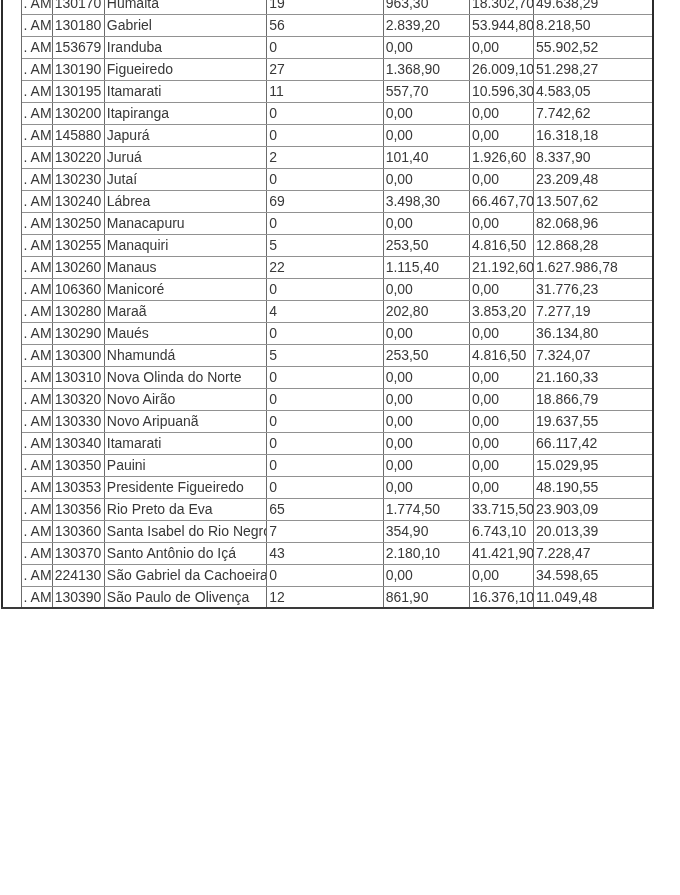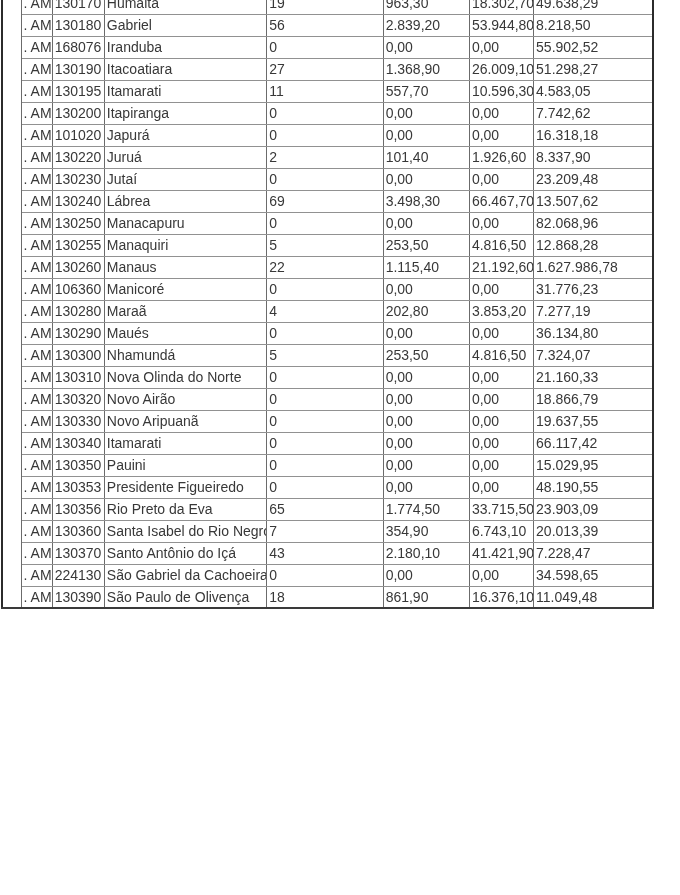--- a/index.html
+++ b/index.html
@@ -92,31 +92,31 @@
     <td class="c-uf">. AM</td>
     <td class="c-code">130180</td>
     <td class="c-name">Gabriel</td>
     <td class="c-count">56</td>
     <td class="c-v1">2.839,20</td>
     <td class="c-v2">53.944,80</td>
     <td class="c-v3">8.218,50</td>
   </tr>
         <tr>
     <td class="c-uf">. AM</td>
-    <td class="c-code">168076</td>
+    <td class="c-code">153679</td>
     <td class="c-name">Iranduba</td>
     <td class="c-count">0</td>
     <td class="c-v1">0,00</td>
     <td class="c-v2">0,00</td>
     <td class="c-v3">55.902,52</td>
   </tr>
         <tr>
     <td class="c-uf">. AM</td>
     <td class="c-code">130190</td>
-    <td class="c-name">Itacoatiara</td>
+    <td class="c-name">Figueiredo</td>
     <td class="c-count">27</td>
     <td class="c-v1">1.368,90</td>
     <td class="c-v2">26.009,10</td>
     <td class="c-v3">51.298,27</td>
   </tr>
         <tr>
     <td class="c-uf">. AM</td>
     <td class="c-code">130195</td>
     <td class="c-name">Itamarati</td>
     <td class="c-count">11</td>
@@ -128,21 +128,21 @@
     <td class="c-uf">. AM</td>
     <td class="c-code">130200</td>
     <td class="c-name">Itapiranga</td>
     <td class="c-count">0</td>
     <td class="c-v1">0,00</td>
     <td class="c-v2">0,00</td>
     <td class="c-v3">7.742,62</td>
   </tr>
         <tr>
     <td class="c-uf">. AM</td>
-    <td class="c-code">101020</td>
+    <td class="c-code">145880</td>
     <td class="c-name">Japurá</td>
     <td class="c-count">0</td>
     <td class="c-v1">0,00</td>
     <td class="c-v2">0,00</td>
     <td class="c-v3">16.318,18</td>
   </tr>
         <tr>
     <td class="c-uf">. AM</td>
     <td class="c-code">130220</td>
     <td class="c-name">Juruá</td>
@@ -319,20 +319,20 @@
     <td class="c-name">São Gabriel da Cachoeira</td>
     <td class="c-count">0</td>
     <td class="c-v1">0,00</td>
     <td class="c-v2">0,00</td>
     <td class="c-v3">34.598,65</td>
   </tr>
         <tr>
     <td class="c-uf">. AM</td>
     <td class="c-code">130390</td>
     <td class="c-name">São Paulo de Olivença</td>
-    <td class="c-count">18</td>
+    <td class="c-count">12</td>
     <td class="c-v1">861,90</td>
     <td class="c-v2">16.376,10</td>
     <td class="c-v3">11.049,48</td>
   </tr>
       </tbody>
   </table>
 </div>
 
 </body></html>

